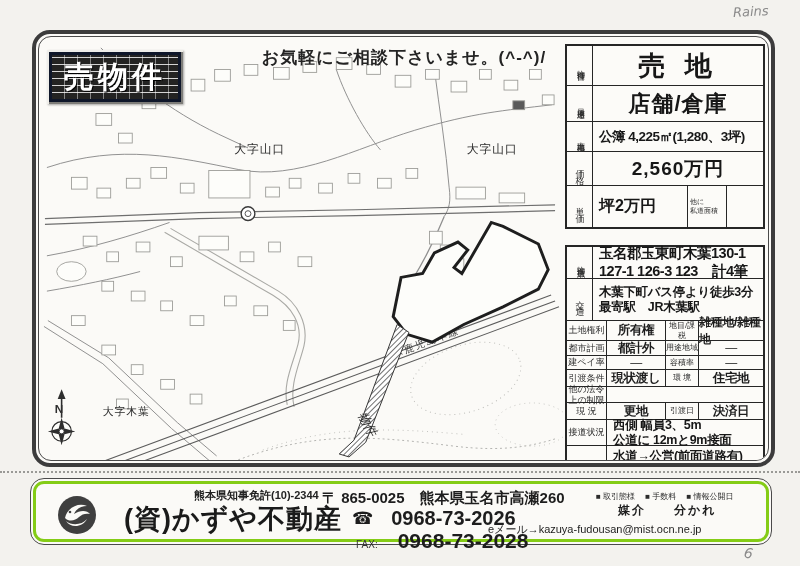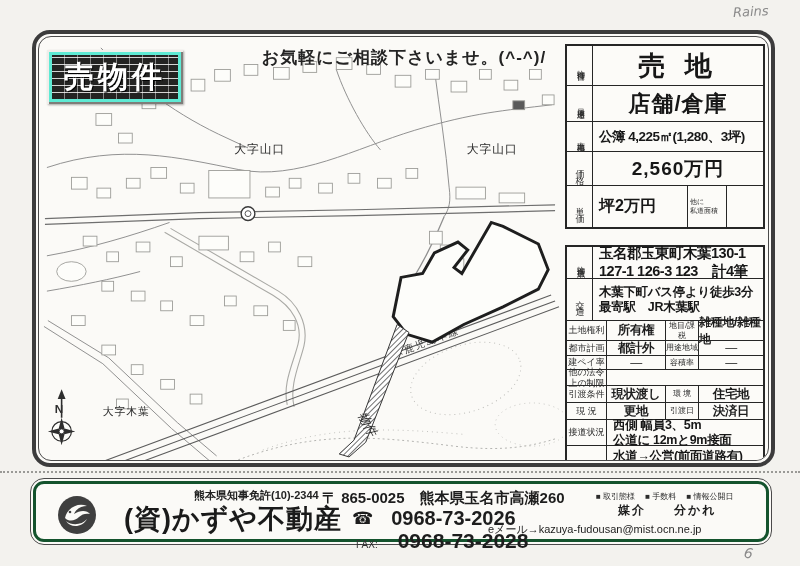--- a/index.html
+++ b/index.html
@@ -20,21 +20,21 @@
     border:4px solid #3c3c3c; border-radius:18px; background:#fbfaf7;
   }
   .main-inner {
     position:absolute; inset:2px; border:1px solid #4a4a4a; border-radius:13px; overflow:hidden;
   }
   .map-svg { position:absolute; inset:3px; }
 
   
   .badge {
     position:absolute; left:8px; top:13px; width:136px; height:54px;
-    background:#5eead4; padding:5px;
+    background:#0f172a; padding:5px;
     box-shadow:inset 2px 2px 0 #efeeea, inset -2px -2px 0 #7e7d79, 1px 1px 2px rgba(0,0,0,.35);
   }
   .badge-face {
     width:100%; height:100%;
     background:
       repeating-linear-gradient(0deg, rgba(255,255,255,.0) 0 6px, rgba(255,255,255,.8) 6px 7px),
       repeating-linear-gradient(90deg, rgba(255,255,255,.0) 0 12px, rgba(255,255,255,.45) 12px 13px),
       #232322;
     display:flex; align-items:center; justify-content:center;
   }
@@ -93,21 +93,21 @@
   .h39{height:39px}.h36{height:36px}.h30{height:30px}.h34{height:34px}.h25{height:42px}
   .h31{height:31px}.h20{height:20px}.h15{height:15px}.h14{height:14px}.h16{height:16px}
   .h17{height:17px}.h26{height:26px}.h65{height:65px}
 
   
   .perforation { position:absolute; left:0; top:471px; width:800px; border-top:2px dotted #9a9a96; }
   .footer-box {
     position:absolute; left:30px; top:478px; width:742px; height:67px;
     border:1px solid #4a4a4a; border-radius:14px; background:#fbfaf7;
   }
-  .footer-inner { position:absolute; inset:2px; border:3px solid #14532d; border-radius:11px; }
+  .footer-inner { position:absolute; inset:2px; border:3px solid #84cc16; border-radius:11px; }
   .f-license { position:absolute; left:158px; top:4px; font-size:11px; font-weight:600; color:#222; }
   .f-company { position:absolute; left:88px; top:17px; font-size:27px; font-weight:900;
                letter-spacing:1px; color:#1a1a1a; }
   .f-address { position:absolute; left:286px; top:5px; font-size:15px; font-weight:700; }
   .f-phone { position:absolute; left:316px; top:23px; font-size:20px; font-weight:800;
              display:flex; gap:18px; align-items:center; }
   .f-phone .ph-ic { font-size:17px; font-weight:400; }
   .f-fax { position:absolute; left:320px; top:45px; display:flex; gap:20px; align-items:baseline; }
   .f-fax .fax-lab { font-size:10px; color:#333; }
   .f-fax .fax-num { font-size:21px; font-weight:800; }
@@ -309,30 +309,30 @@
         <div class="sub1 v13">都計外</div>
         <div class="sub-lab">用途地域</div>
         <div class="sub2 v12 dash">—</div>
       </div>
       <div class="trow h14">
         <div class="hlab">建ペイ率</div>
         <div class="sub1 v12 dash">—</div>
         <div class="sub-lab">容積率</div>
         <div class="sub2 v12 dash">—</div>
       </div>
-      <div class="trow h16">
-        <div class="hlab pre">他の法令
-上の制限</div>
-        <div class="val v12"></div>
-      </div>
       <div class="trow h17">
         <div class="hlab">引渡条件</div>
         <div class="sub1 v13">現状渡し</div>
         <div class="sub-lab">環 境</div>
         <div class="sub2 v13">住宅地</div>
+      </div>
+      <div class="trow h16">
+        <div class="hlab pre">他の法令
+上の制限</div>
+        <div class="val v12"></div>
       </div>
       <div class="trow h17">
         <div class="hlab">現 況</div>
         <div class="sub1 v13">更地</div>
         <div class="sub-lab">引渡日</div>
         <div class="sub2 v13">決済日</div>
       </div>
       <div class="trow h26">
         <div class="hlab">接道状況</div>
         <div class="val v13 left pre">西側 幅員3、5m

